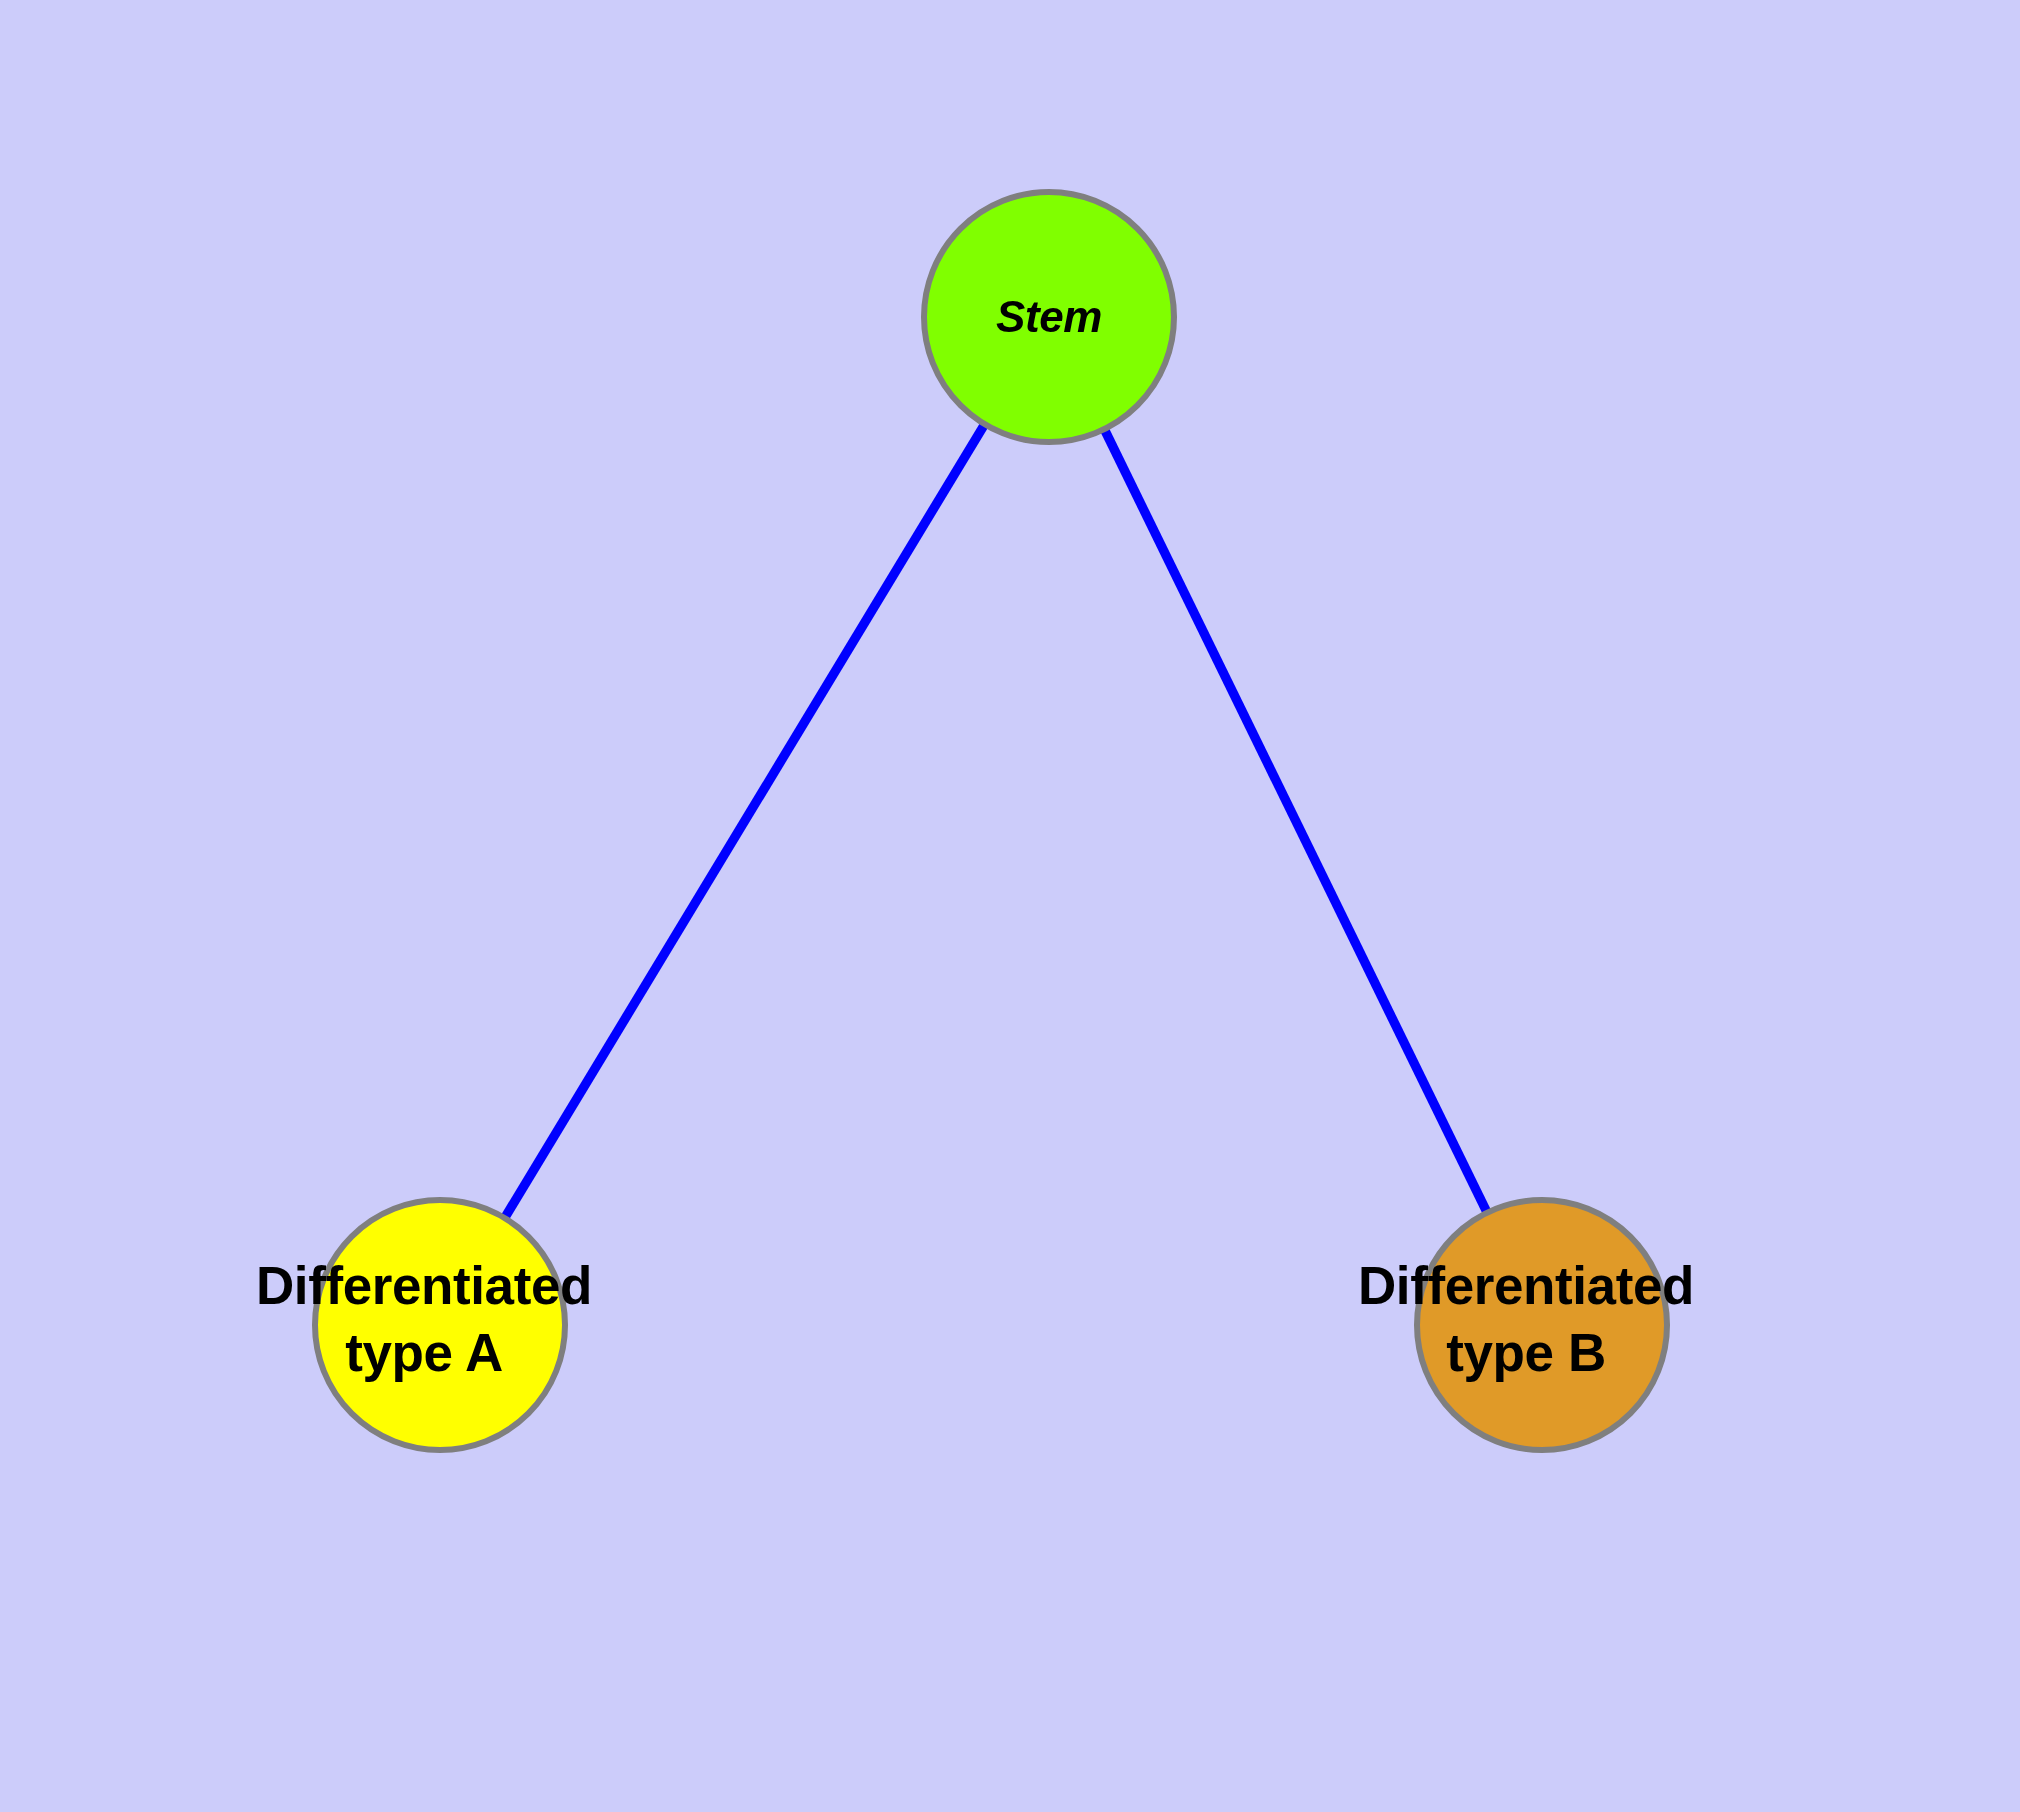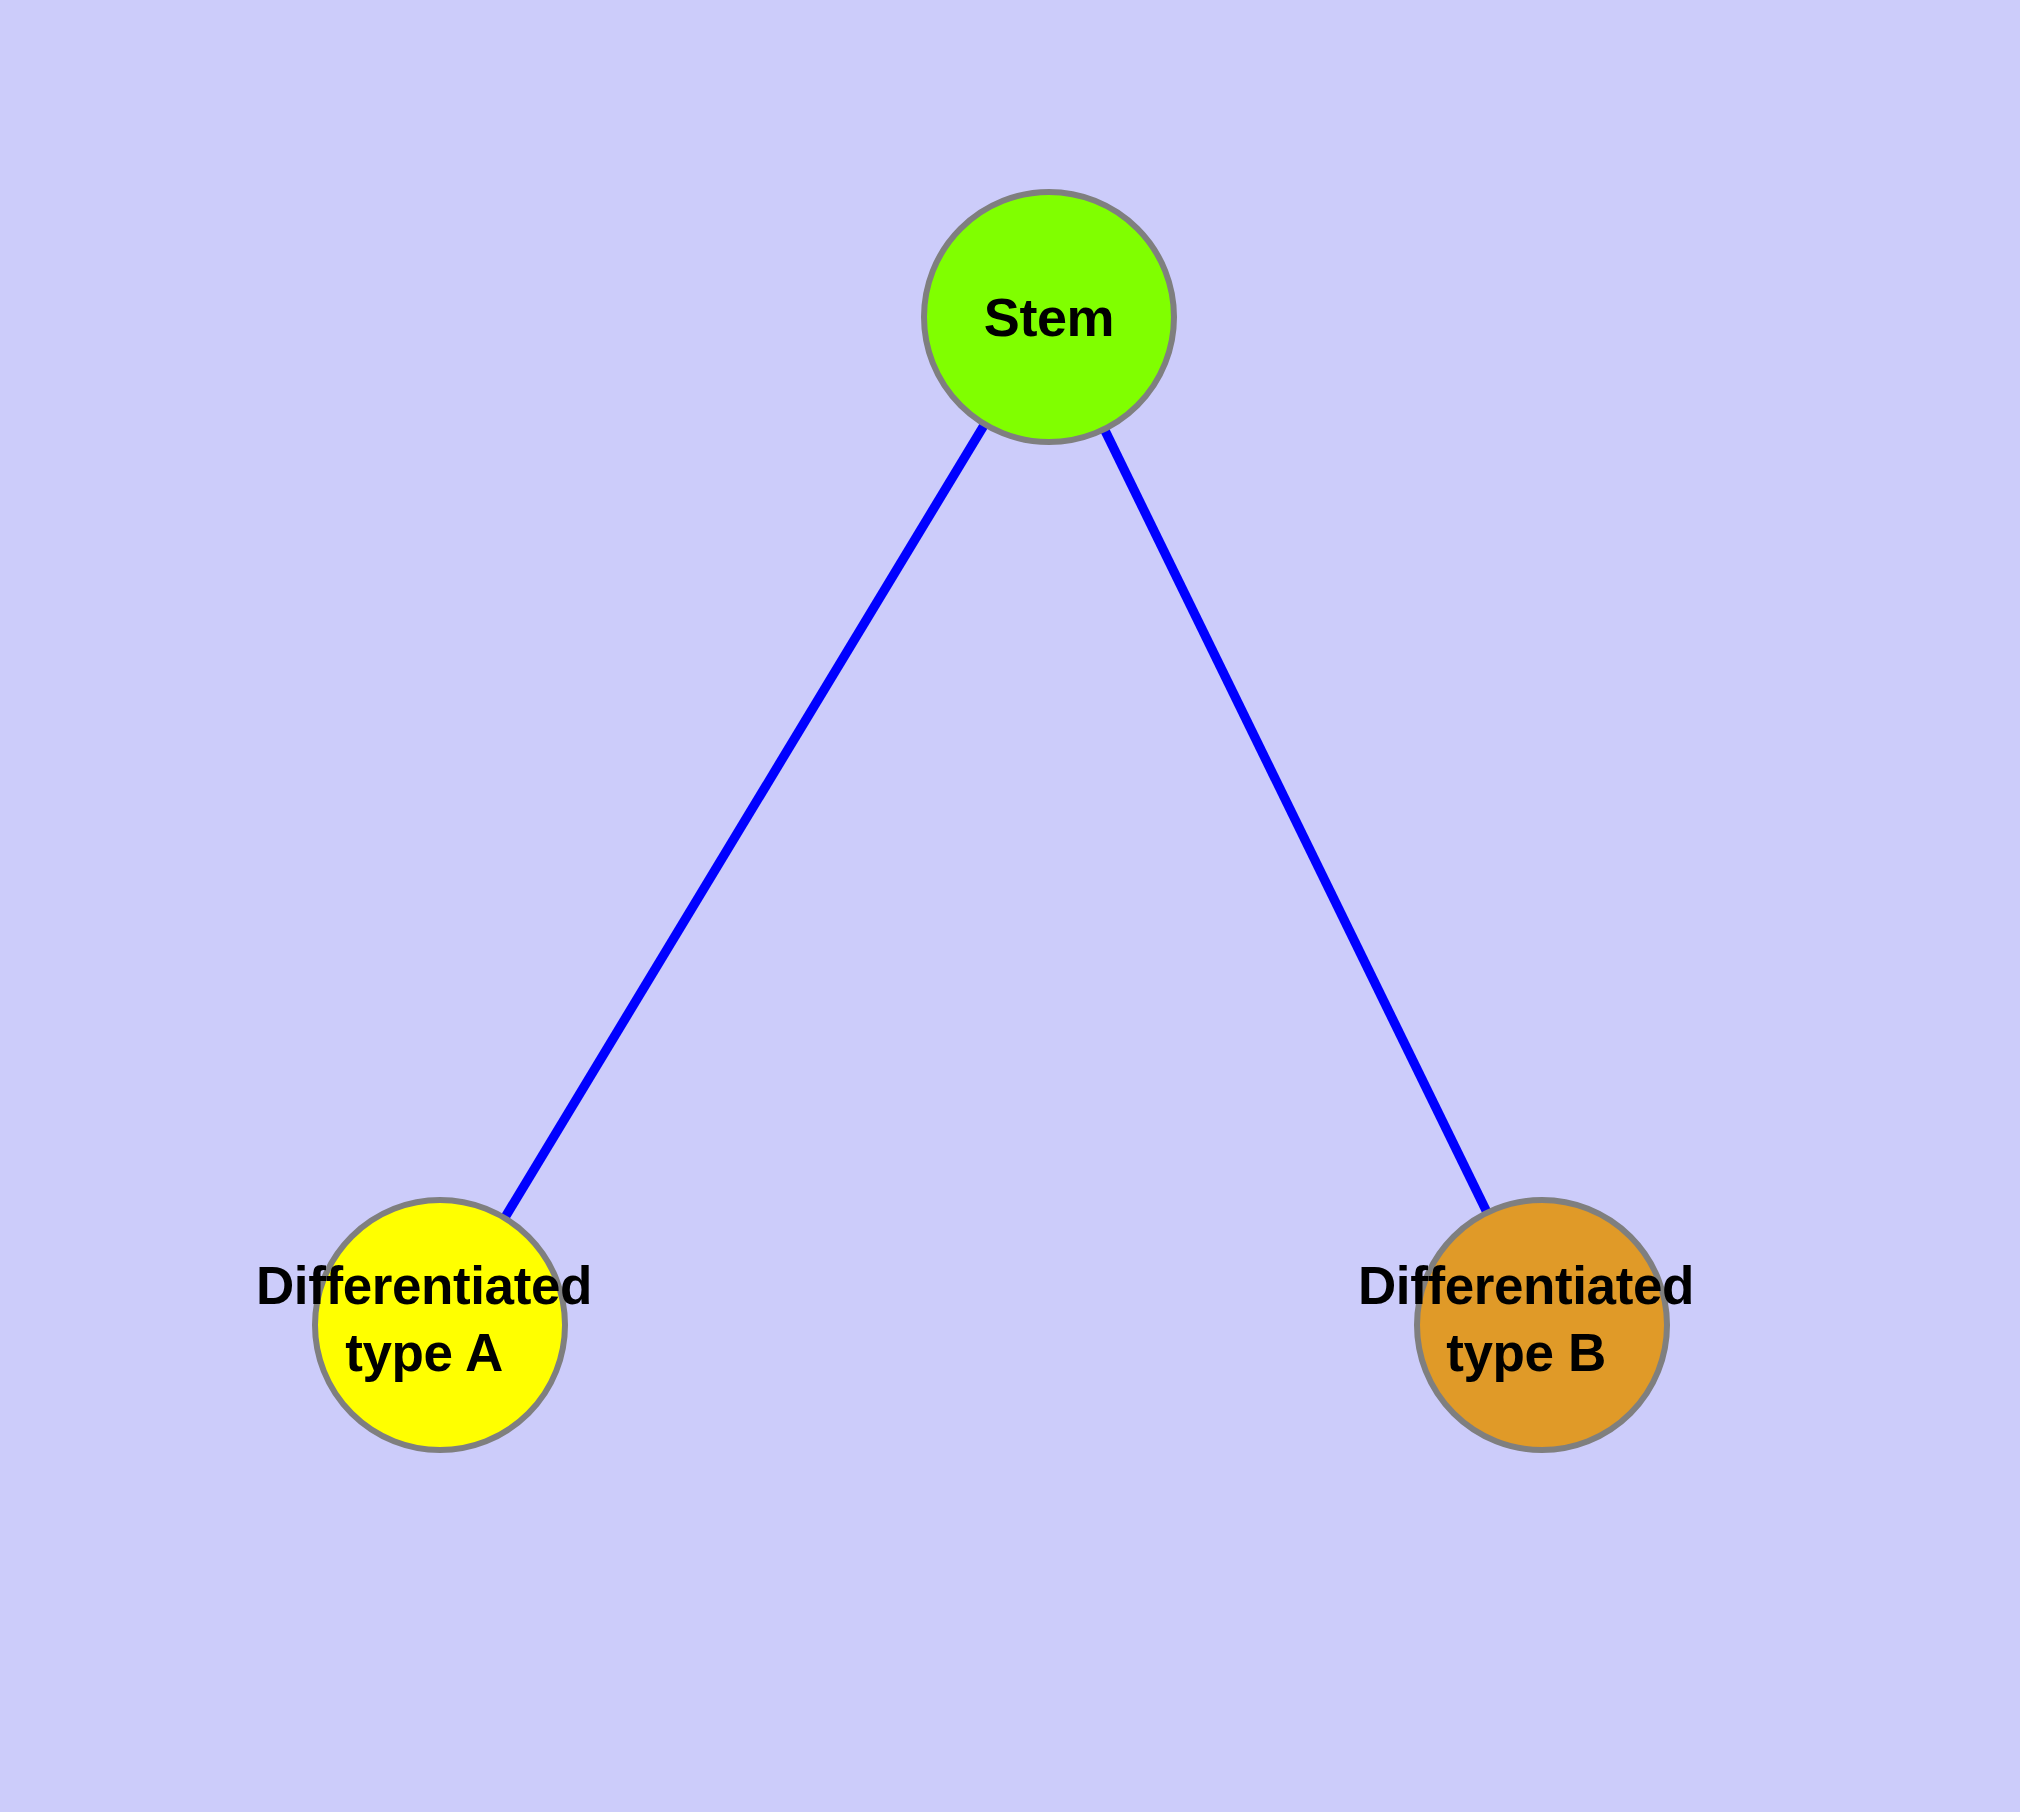--- a/index.html
+++ b/index.html
@@ -53,20 +53,20 @@
 
   <svg id="edge-layer" viewBox="0 0 2384 2138">
     <line x1="1161.9339523178821" y1="499.7893333714022" x2="595.0660476821179" y2="1437.2106666285977" stroke="#0000ff" stroke-width="11"></line>
     <line x1="1302.537988477182" y1="506.0751605841126" x2="1754.462011522818" y2="1430.9248394158874" stroke="#0000ff" stroke-width="11"></line>
   </svg>
 
   <div class="node" style="left: 921px; top: 189px; width: 256px; height: 256px; background: rgb(128, 255, 0); border-color: rgb(127, 127, 127); border-width: 6px;"></div>
   <div class="node" style="left: 312px; top: 1197px; width: 256px; height: 256px; background: rgb(255, 255, 0); border-color: rgb(127, 127, 127); border-width: 6px;"></div>
   <div class="node" style="left: 1414px; top: 1197px; width: 256px; height: 256px; background: rgb(224, 154, 40); border-color: rgb(127, 127, 127); border-width: 6px;"></div>
 
-  <div class="node-label" style="left: 1049px; top: 317px; color: rgb(0, 0, 0); font-size: 54px;">Stem</div>
+  <div class="node-label" style="left: 1049px; top: 317px; color: rgb(0, 0, 0); font-size: 44px; font-style: italic;">Stem</div>
   <div class="node-label" style="left: 424px; top: 1320px; color: rgb(0, 0, 0); font-size: 53px;">Differentiated
 type A</div>
   <div class="node-label" style="left: 1526px; top: 1320px; color: rgb(0, 0, 0); font-size: 53px;">Differentiated
 type B</div>
 
 </div>
 
 
 </body></html>

